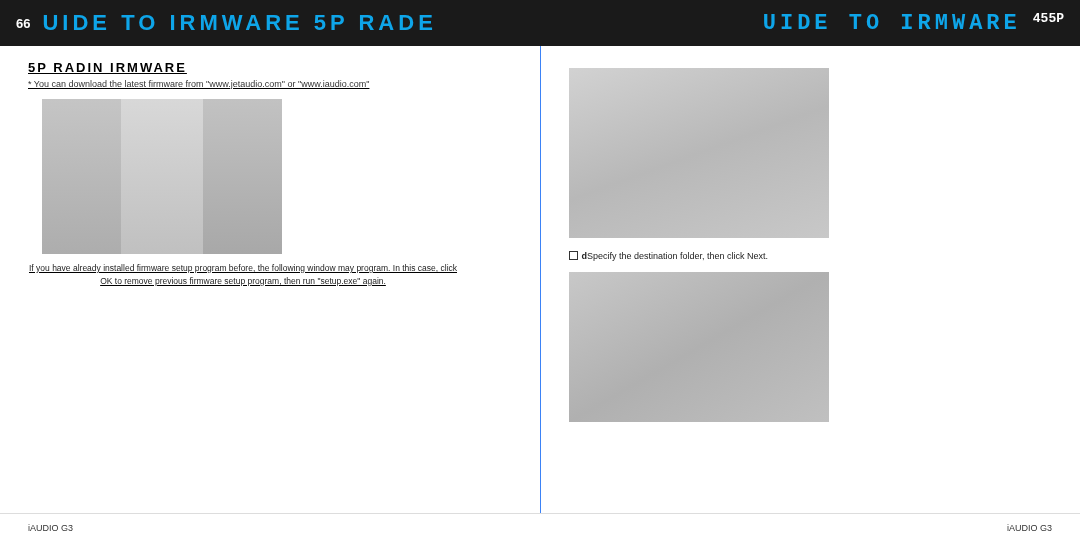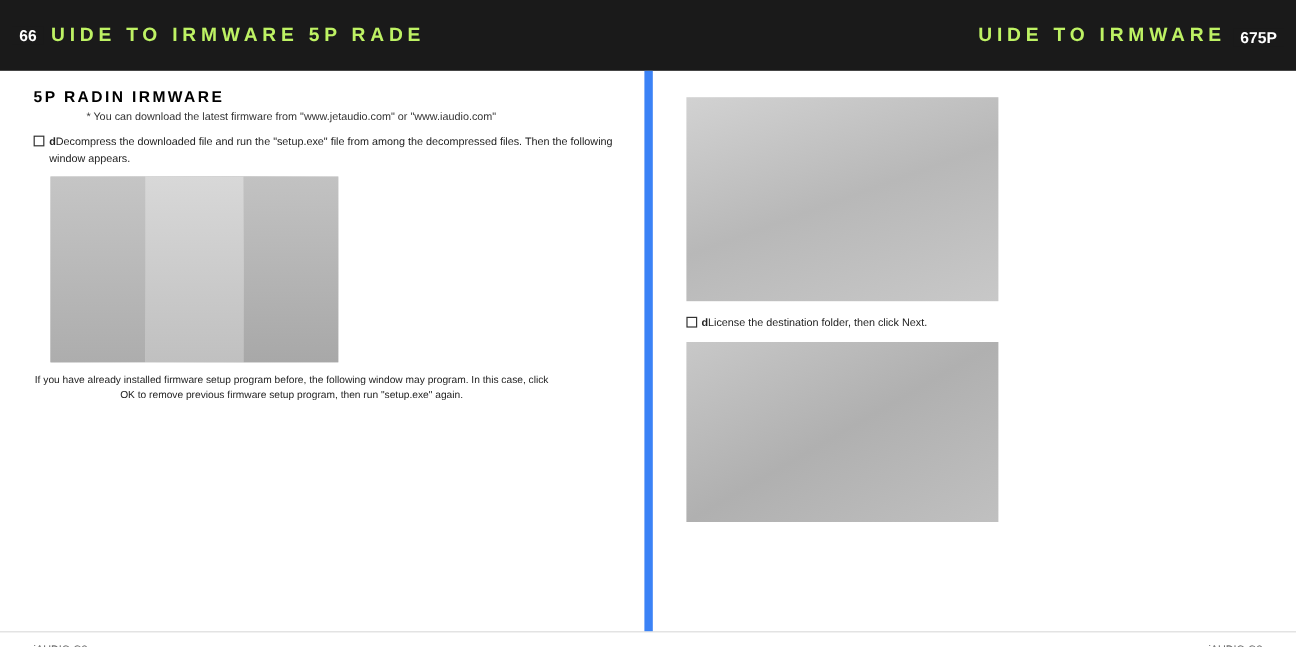--- a/index.html
+++ b/index.html
@@ -11,84 +11,85 @@
       overflow: hidden;
       position: relative;
     }
 
     
     .header {
       background: #1a1a1a;
       color: #fff;
       display: flex;
       align-items: center;
-      height: 59px;
+      height: 46px;
       padding: 0 10px;
     }
     .header-left {
       display: flex;
       align-items: center;
       flex: 1;
     }
     .header-right {
       display: flex;
-      align-items: flex-end;
+      align-items: flex-start;
       flex: 1;
       justify-content: flex-end;
+      font-family: Liberation Mono, monospace;
     }
     .page-num {
       background: #1a1a1a;
       color: #fff;
       font-size: 13px;
       font-weight: bold;
       padding: 0 6px;
       margin-right: 6px;
     }
     .header-title {
-      font-size: 16px;
+      font-size: 22px;
       font-weight: 900;
       letter-spacing: 4px;
       text-transform: uppercase;
-      color: #bef264;
+      color: #0ea5e9;
     }
 
     
     .content {
       display: flex;
       flex-direction: row;
       height: calc(539px - 48px - 24px);
       padding: 0;
     }
 
     
     .left-col {
       flex: 1;
       padding: 14px 24px 10px 28px;
-      border-right: 7px solid #3b82f6;
+      border-right: 1px solid #3b82f6;
+      text-decoration: underline;
     }
 
     
     .right-col {
       flex: 1;
       padding: 14px 24px 10px 28px;
     }
 
     .section-title {
       font-size: 13px;
       font-weight: 900;
       letter-spacing: 2px;
       text-transform: uppercase;
       margin-bottom: 4px;
     }
 
     .note-text {
       font-size: 9px;
       color: #333;
       margin-bottom: 10px;
-      margin-left: 44px;
     }
 
     .step-row {
       display: flex;
       align-items: flex-start;
       margin-bottom: 8px;
     }
 
     .checkbox {
       width: 9px;
@@ -177,37 +178,31 @@
 <body>
 
 <div class="header">
   <div class="header-left">
     <span class="page-num">66</span>
     <span class="header-title">UIDE  TO   IRMWARE  5P  RADE</span>
   </div>
   <div class="header-right">
     <span class="header-title">UIDE  TO   IRMWARE</span>
     <span class="page-num" style="margin-left:6px;margin-right:0;">
-      <span>67</span><span>5P</span>
+      <span>45</span><span>5P</span>
     </span>
   </div>
 </div>
 
 <div class="content">
 
   <div class="left-col">
     <div class="section-title">5P  RADIN    IRMWARE</div>
     <div class="note-text">* You can download the latest firmware from "www.jetaudio.com" or "www.iaudio.com"</div>
 
-    <div class="step-row">
-      <span class="checkbox"></span>
-      <span class="step-text">
-        <span class="step-label">d</span><span>Decompress the downloaded file and run the "setup.exe" file from among the decompressed files. Then the following window appears.</span>
-      </span>
-    </div>
 
     <div class="screenshot-box">
       <div class="screenshot-img">
         <div style="position:absolute;right:0;top:0;width:33%;height:100%;background:linear-gradient(180deg,#c2c2c2 0%,#a8a8a8 100%);"></div>
       </div>
     </div>
 
     <div class="additional-text">If you have already installed firmware setup program before, the following window may program. In this case, click OK to remove previous firmware setup program, then run "setup.exe" again.</div>
   </div>
 
@@ -215,21 +210,21 @@
 
 
     <div class="screenshot-box">
       <div class="screenshot-img-right" style="background: linear-gradient(160deg, #d2d2d2 0%, #b8b8b8 50%, #c8c8c8 100%); width:260px; height:170px;">
       </div>
     </div>
 
     <div class="step-row" style="margin-top:12px;">
       <span class="checkbox"></span>
       <span class="step-text">
-        <span class="step-label">d</span><span>License the destination folder, then click Next.</span>
+        <span class="step-label">d</span><span>Specify the destination folder, then click Next.</span>
       </span>
     </div>
 
     <div class="screenshot-box">
       <div class="screenshot-img-right" style="background: linear-gradient(150deg, #c8c8c8 0%, #b0b0b0 50%, #c0c0c0 100%); width:260px; height:150px;">
       </div>
     </div>
 
   </div>
 </div>

